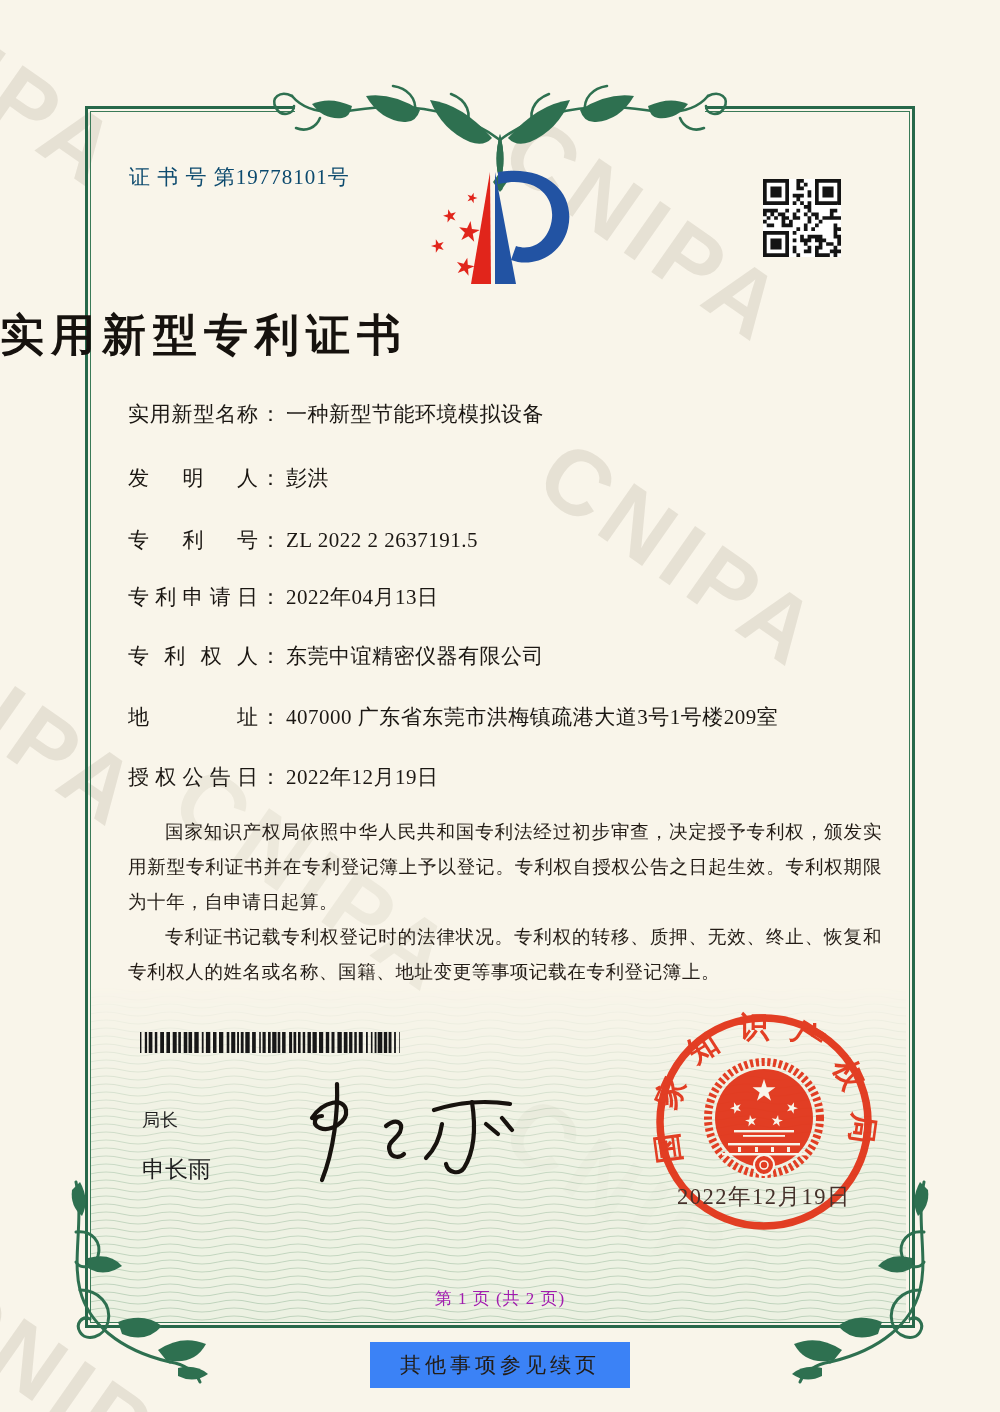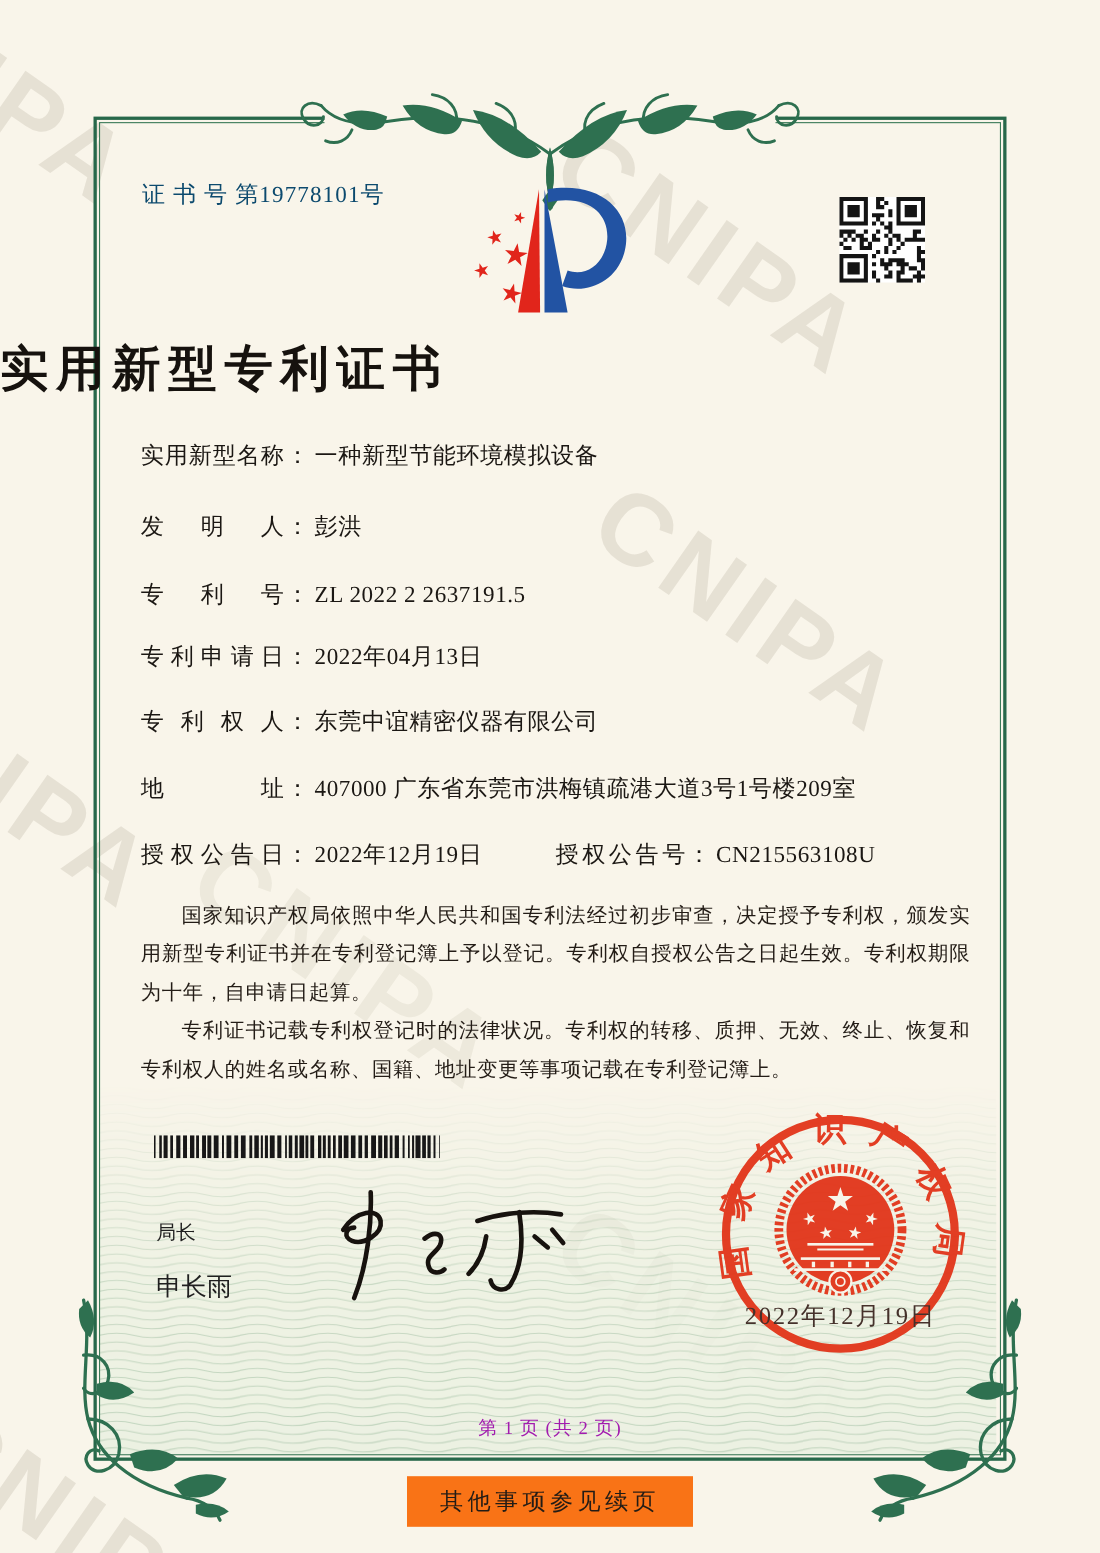--- a/index.html
+++ b/index.html
@@ -50,21 +50,21 @@
   #signer-title{left:142px;top:1108px;font-family:"Liberation Sans","DejaVu Sans",sans-serif;
                 font-size:18px;color:#1f1f1f;}
   #signer-name{left:142px;top:1154px;font-family:"Liberation Sans","DejaVu Sans",sans-serif;
                font-size:23px;color:#1f1f1f;}
   #signature{left:282px;top:1076px;width:250px;height:118px;}
   #seal{left:650px;top:1008px;width:228px;height:228px;z-index:6;opacity:0.94;}
 
   #page-number{left:0;right:0;top:1287px;text-align:center;font-size:17px;
                letter-spacing:1px;color:#a21caf;}
   #footer-note-box{left:0;right:0;top:1342px;text-align:center;}
-  #footer-note-box span{display:inline-block;background:#f97316;padding:9px 30px;
+  #footer-note-box span{display:inline-block;background:#3b82f6;padding:9px 30px;
                font-size:21px;letter-spacing:4px;color:#221c16;}
 </style>
 </head>
 <body>
 
 <svg width="0" height="0" style="position:absolute" aria-hidden="true">
   <defs>
     <path id="star5" d="M0,-1 L0.2245,-0.309 L0.9511,-0.309 L0.3633,0.118 L0.5878,0.809 L0,0.382 L-0.5878,0.809 L-0.3633,0.118 L-0.9511,-0.309 L-0.2245,-0.309 Z"></path>
     <path id="sealArc" d="M -70,56 A 88,88 0 1 1 70,56" fill="none"></path>
   </defs>
@@ -195,23 +195,20 @@
   <span class="flabel">专利申请日</span><span class="fcolon">：</span><span class="fvalue">2022年04月13日</span>
 </div>
 <div class="field-row content" style="top:642px">
   <span class="flabel">专利权人</span><span class="fcolon">：</span><span class="fvalue">东莞中谊精密仪器有限公司</span>
 </div>
 <div class="field-row content" style="top:703px">
   <span class="flabel">地址</span><span class="fcolon">：</span><span class="fvalue">407000 广东省东莞市洪梅镇疏港大道3号1号楼209室</span>
 </div>
 <div class="field-row content" style="top:763px">
   <span class="flabel">授权公告日</span><span class="fcolon">：</span><span class="fvalue">2022年12月19日</span>
-  <span class="pair2">
-    <span class="flabel w118">授权公告号</span><span class="fcolon">：</span><span class="fvalue">CN215563108U</span>
-  </span>
 </div>
 
 <div id="paragraphs" class="abs content">
   <p>国家知识产权局依照中华人民共和国专利法经过初步审查，决定授予专利权，颁发实用新型专利证书并在专利登记簿上予以登记。专利权自授权公告之日起生效。专利权期限为十年，自申请日起算。</p>
   <p>专利证书记载专利权登记时的法律状况。专利权的转移、质押、无效、终止、恢复和专利权人的姓名或名称、国籍、地址变更等事项记载在专利登记簿上。</p>
 </div>
 
 <svg id="barcode" class="abs content" viewBox="0 0 260 21" preserveAspectRatio="none">
   <path id="barcode-path" fill="#171717" d="M0.0,0h1.4v21h-1.4zM4.8,0h2.3v21h-2.3zM8.7,0h3.7v21h-3.7zM14.8,0h2.5v21h-2.5zM20.2,0h3.8v21h-3.8zM26.4,0h3.6v21h-3.6zM32.7,0h4.0v21h-4.0zM38.3,0h2.6v21h-2.6zM43.7,0h3.6v21h-3.6zM48.5,0h3.6v21h-3.6zM54.3,0h4.4v21h-4.4zM61.8,0h1.8v21h-1.8zM65.9,0h4.4v21h-4.4zM73.0,0h3.5v21h-3.5zM79.0,0h4.3v21h-4.3zM86.7,0h2.6v21h-2.6zM91.2,0h4.1v21h-4.1zM97.1,0h1.9v21h-1.9zM100.8,0h2.8v21h-2.8zM105.3,0h4.4v21h-4.4zM112.1,0h3.7v21h-3.7zM119.2,0h1.6v21h-1.6zM122.5,0h3.2v21h-3.2zM128.0,0h2.7v21h-2.7zM132.2,0h4.3v21h-4.3zM137.7,0h2.6v21h-2.6zM142.1,0h3.5v21h-3.5zM149.1,0h3.0v21h-3.0zM153.5,0h2.7v21h-2.7zM158.0,0h2.6v21h-2.6zM162.7,0h2.5v21h-2.5zM167.5,0h3.4v21h-3.4zM172.5,0h4.3v21h-4.3zM179.0,0h4.2v21h-4.2zM185.8,0h3.4v21h-3.4zM191.5,0h3.0v21h-3.0zM197.4,0h4.4v21h-4.4zM203.8,0h3.7v21h-3.7zM209.1,0h3.3v21h-3.3zM214.3,0h2.5v21h-2.5zM218.8,0h3.9v21h-3.9zM226.0,0h1.8v21h-1.8zM230.9,0h1.6v21h-1.6zM234.6,0h1.9v21h-1.9zM237.7,0h4.6v21h-4.6zM243.8,0h3.4v21h-3.4zM248.6,0h2.9v21h-2.9zM254.1,0h1.8v21h-1.8zM259.3,0h4.2v21h-4.2z"></path>
 </svg>

